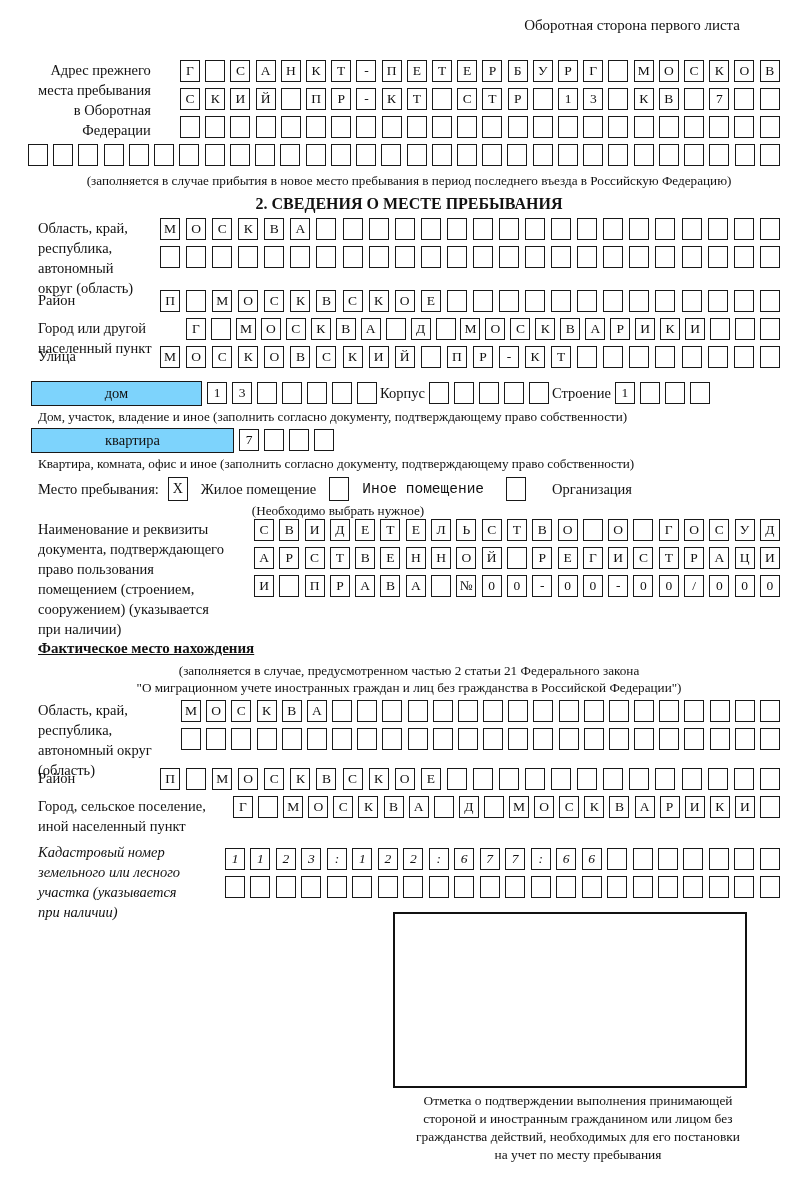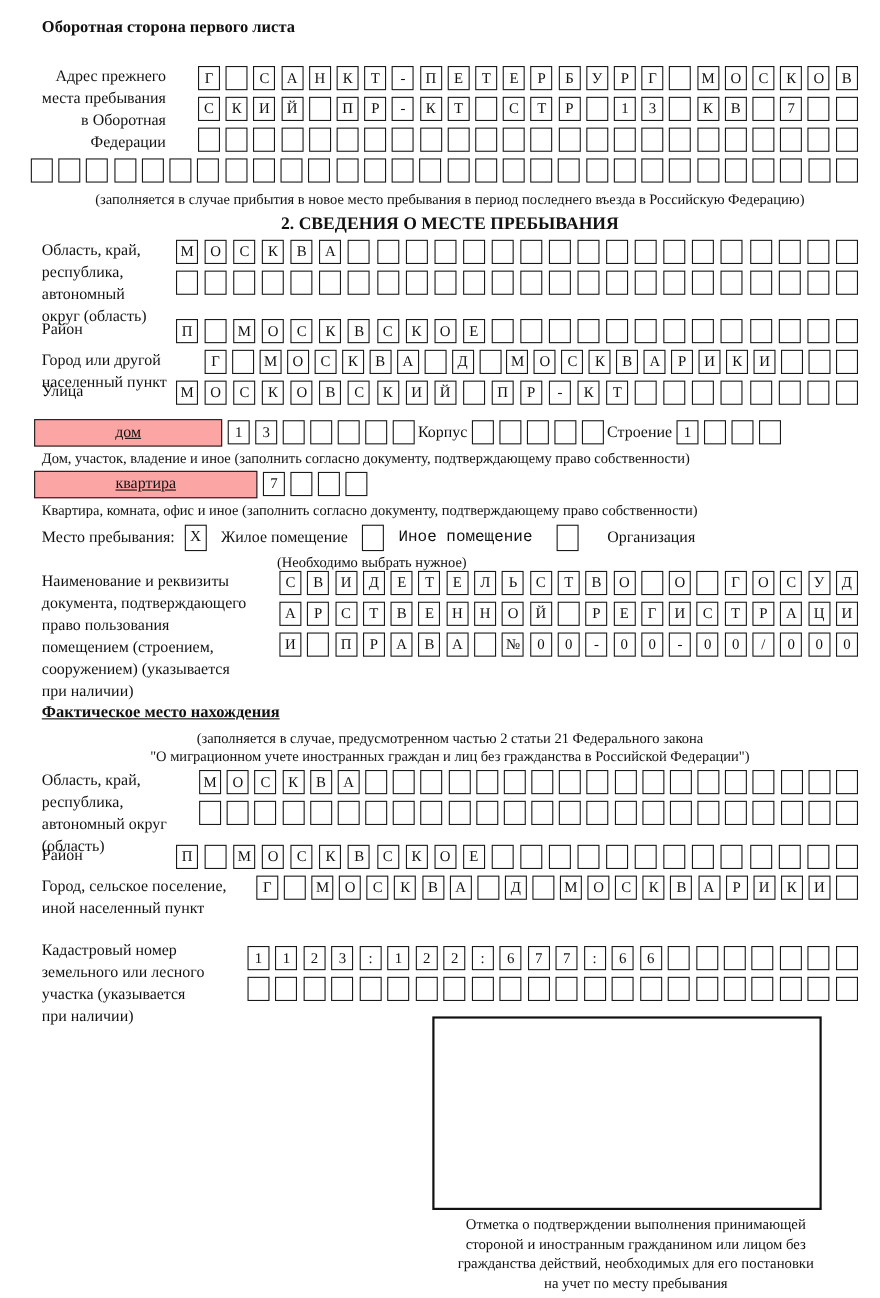--- a/index.html
+++ b/index.html
@@ -4,21 +4,21 @@
 <style>
   * { margin:0; padding:0; box-sizing:border-box; }
   html,body { background:#ffffff; }
   body {
     width:800px; height:1180px;
     font-family:"Liberation Serif","DejaVu Serif",serif;
     color:#111;
   }
   .page { position:relative; width:800px; height:1180px; padding:16px 20px 0 38px; overflow:hidden; }
 
-  .hdr { font-size:15px; line-height:18px; padding-right:40px;font-weight:bold; }
+  .hdr { text-align:right; font-size:15px; line-height:18px; padding-right:40px; }
 
   .frow { position:relative; display:flex; align-items:flex-start; }
   .lbl { position:absolute; left:0; top:0; font-size:14.5px; line-height:20px; }
   .rows { flex:1; min-width:0; }
 
   .cells { display:flex; justify-content:space-between; height:22px; margin-bottom:6px; }
   .c {
     flex:0 0 20px; width:20px; height:22px;
     border:1.5px solid #191919;
     display:flex; align-items:center; justify-content:center;
@@ -31,29 +31,29 @@
   .pl187 { padding-left:187px; }
 
   .fullrow { margin-left:-10px; width:752px; }
 
   .note { font-size:13.2px; line-height:17px; text-align:center; }
   .note-left { font-size:13.2px; line-height:17px; text-align:left; }
   .h2 { font-size:16px; line-height:20px; font-weight:bold; text-align:center; }
   .h3 { font-size:15px; line-height:19px; font-weight:bold; text-align:left;text-decoration:underline; }
 
   .mt2{margin-top:2px;} .mt4{margin-top:4px;} .mt5{margin-top:5px;} .mt6{margin-top:6px;}
-  .mt8{margin-top:8px;} .mt12{margin-top:12px;} .mt16{margin-top:16px;} .mt22{margin-top:36px;}
+  .mt8{margin-top:8px;} .mt12{margin-top:12px;} .mt16{margin-top:16px;} .mt22{margin-top:24px;font-style:italic;}
   .mt26{margin-top:26px;} .mt36{margin-top:36px;}
 
   .hrow { display:flex; align-items:center; margin-left:-7px; height:26px; }
   .hrow .cells { margin-bottom:0; height:22px; }
   .wbox {
     border:1.5px solid #191919; height:25px;
     display:flex; align-items:center; justify-content:center;
-    font-size:14.5px; background:#fca5a5; flex:0 0 auto;text-decoration:underline;
+    font-size:14.5px; background:#7dd3fc; flex:0 0 auto;
   }
   .domw { width:171px; margin-right:5px; }
   .aptw { width:203px; margin-right:5px; }
   .inline { justify-content:flex-start; }
   .inline .c { margin-right:5px; }
   .inline .c:last-child { margin-right:0; }
   .inlbl { font-size:14.5px; margin:0 4px 0 3px; white-space:nowrap; }
 
   .srow { display:flex; align-items:center; height:26px; font-size:14.5px; }
   .slbl { margin-right:9px; }

